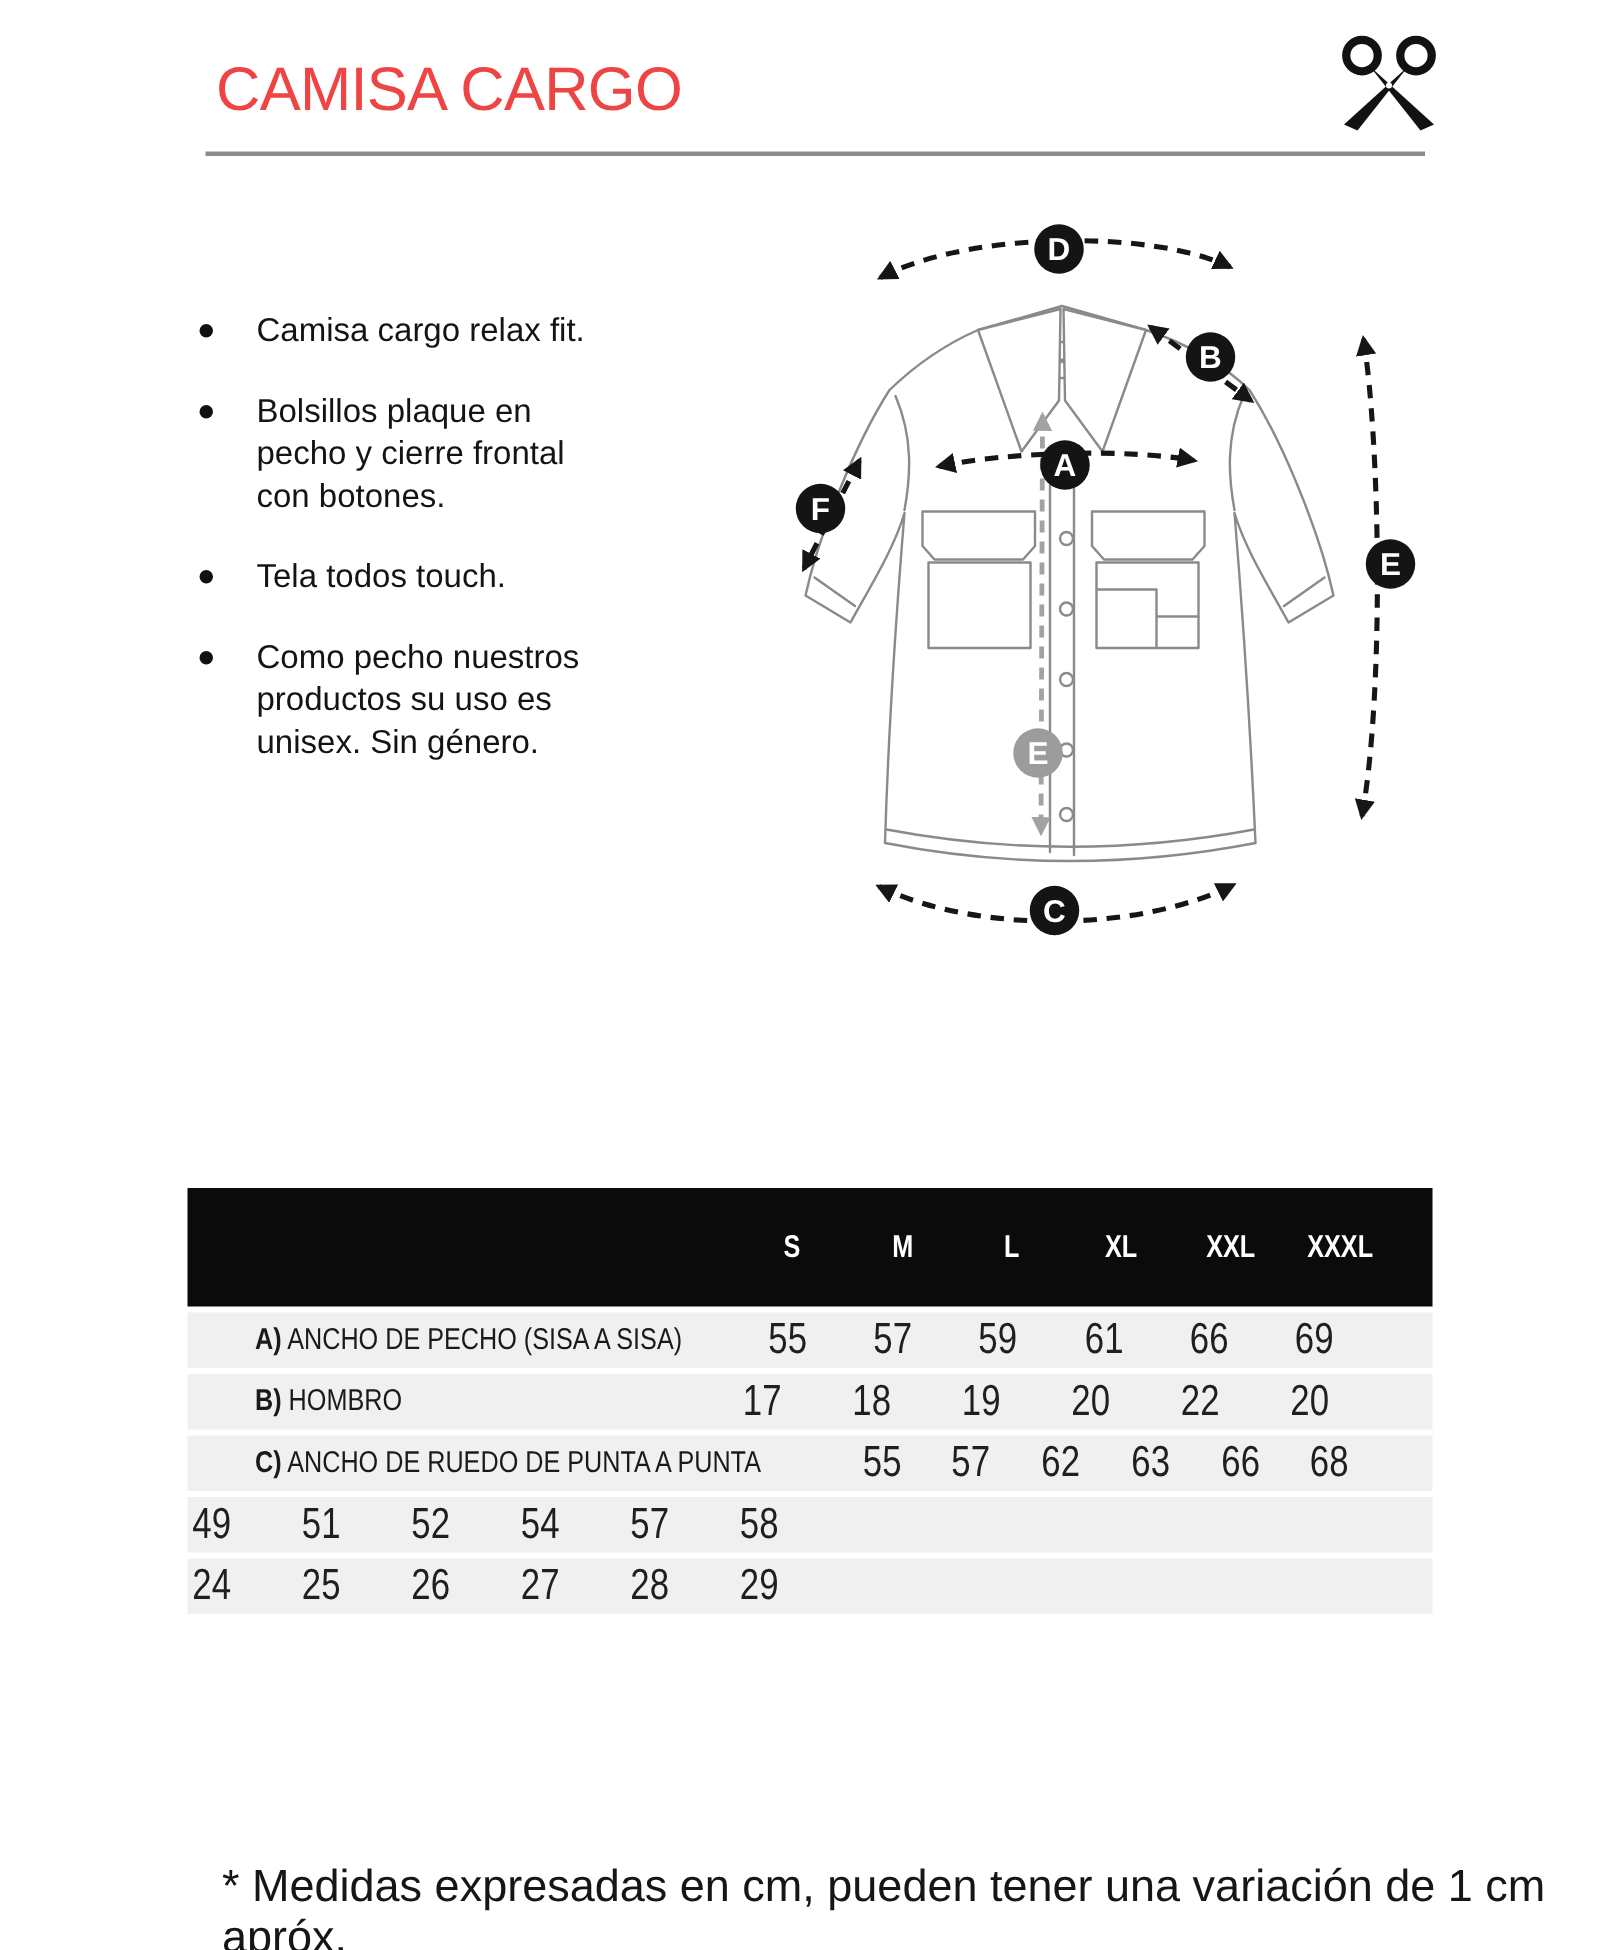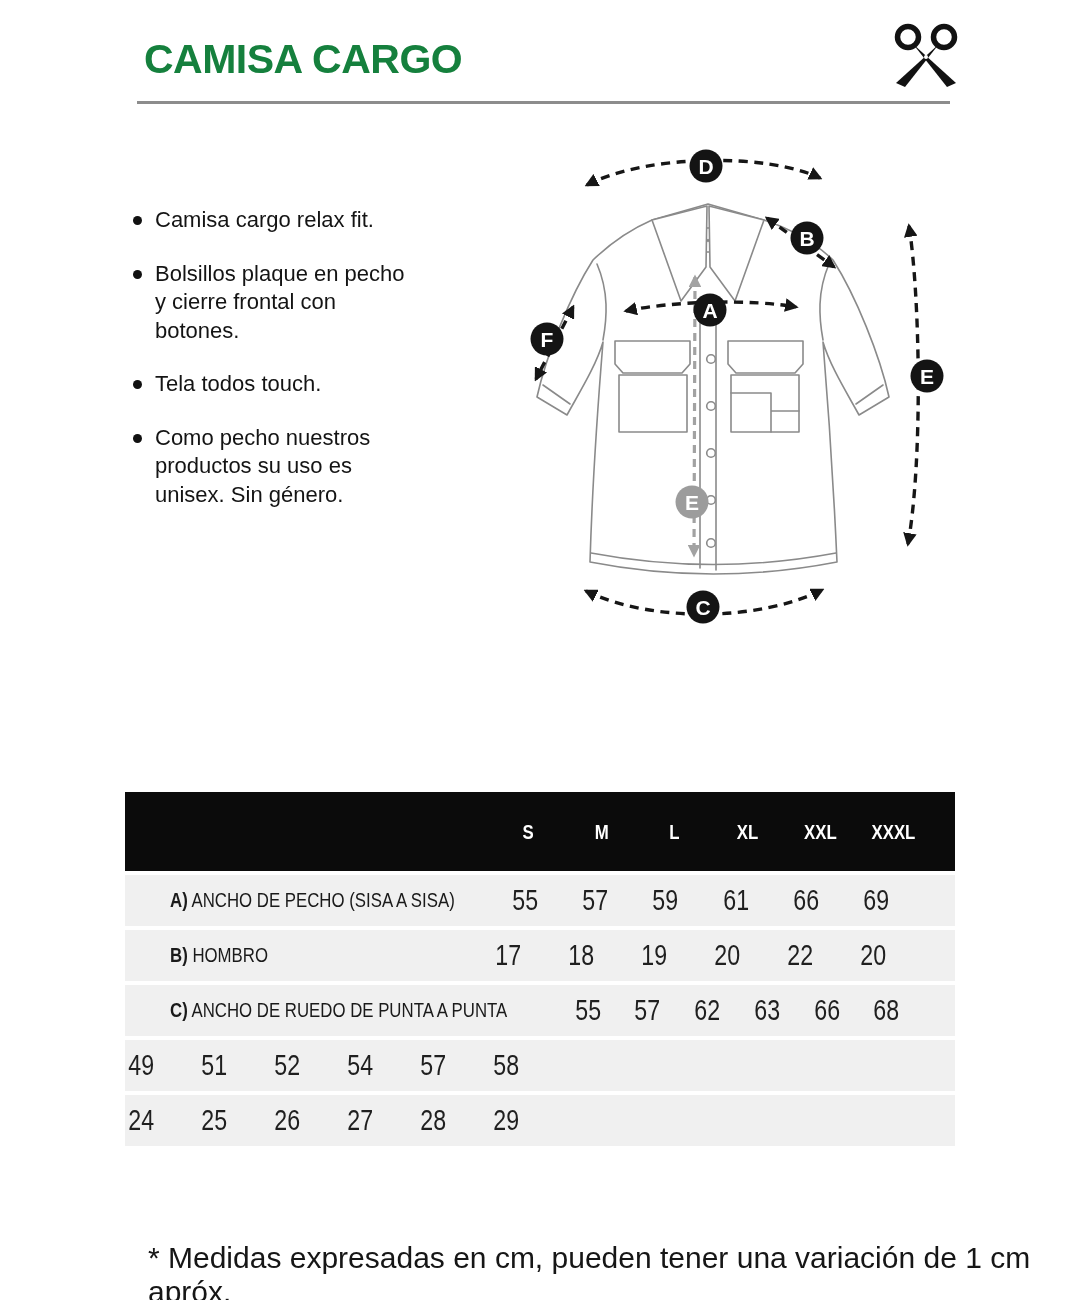--- a/index.html
+++ b/index.html
@@ -2,41 +2,41 @@
 <html><head>
 <meta charset="utf-8">
 <style>
   html,body{margin:0;padding:0;background:#ffffff;}
   .page{
     position:relative;width:1080px;height:1300px;background:#ffffff;overflow:hidden;
     font-family:"Liberation Sans", sans-serif;color:#111;
   }
   
   .title{
-    position:absolute;left:144px;top:36px;font-size:41px;font-weight:bold;
-    letter-spacing:-0.5px;color:#15803d;white-space:nowrap;text-align:right;
+    position:absolute;left:144px;top:36px;font-size:41px;font-weight:normal;
+    letter-spacing:-0.5px;color:#ef4444;white-space:nowrap;text-align:right;
   }
   .scissors{position:absolute;left:883px;top:22px;}
   .divider{position:absolute;left:137px;top:101px;width:813px;height:3px;background:#8c8c8c;}
 
   
   .features{position:absolute;left:133px;top:206px;width:290px;}
-  .feature{display:flex;margin:0 16px 25px 0;}
+  .feature{display:flex;margin:0 16px 25px 0;gap:16px;}
   .dot{flex:0 0 9px;width:9px;height:9px;border-radius:50%;background:#111;margin:10px 13px 0 0;}
   .feature-text{font-size:22px;line-height:28.5px;color:#141414;}
 
   
   .diagram{position:absolute;left:500px;top:130px;width:480px;height:510px;}
 
   
   .size-table{position:absolute;left:125px;top:792px;width:830px;}
   .st-header{height:79px;background:#0b0b0b;display:flex;align-items:center;padding-right:25px;box-sizing:border-box;}
   .st-spacer{flex:1;}
   .size-cell{width:73px;text-align:center;color:#ffffff;font-size:21px;font-weight:bold;}
-  .st-row{height:51px;margin-top:4px;background:#f0f0f0;display:flex;align-items:center;padding-right:25px;box-sizing:border-box;}
+  .st-row{height:37px;margin-top:4px;background:#f0f0f0;display:flex;align-items:center;padding-right:25px;box-sizing:border-box;}
   .row-label{flex:1;padding-left:45px;font-size:20px;color:#1a1a1a;white-space:nowrap;}
   .row-label .key{font-weight:bold;}
   .value-cell{width:73px;text-align:left;font-size:29px;color:#1f1f1f;}
   .cnd{display:inline-block;transform:scaleX(0.84);transform-origin:left center;white-space:nowrap;}
   .cndc{display:inline-block;transform:scaleX(0.8);transform-origin:center center;white-space:nowrap;}
 
   
   .footnote{position:absolute;left:148px;top:1241px;font-size:30px;color:#161616;}
 
   

